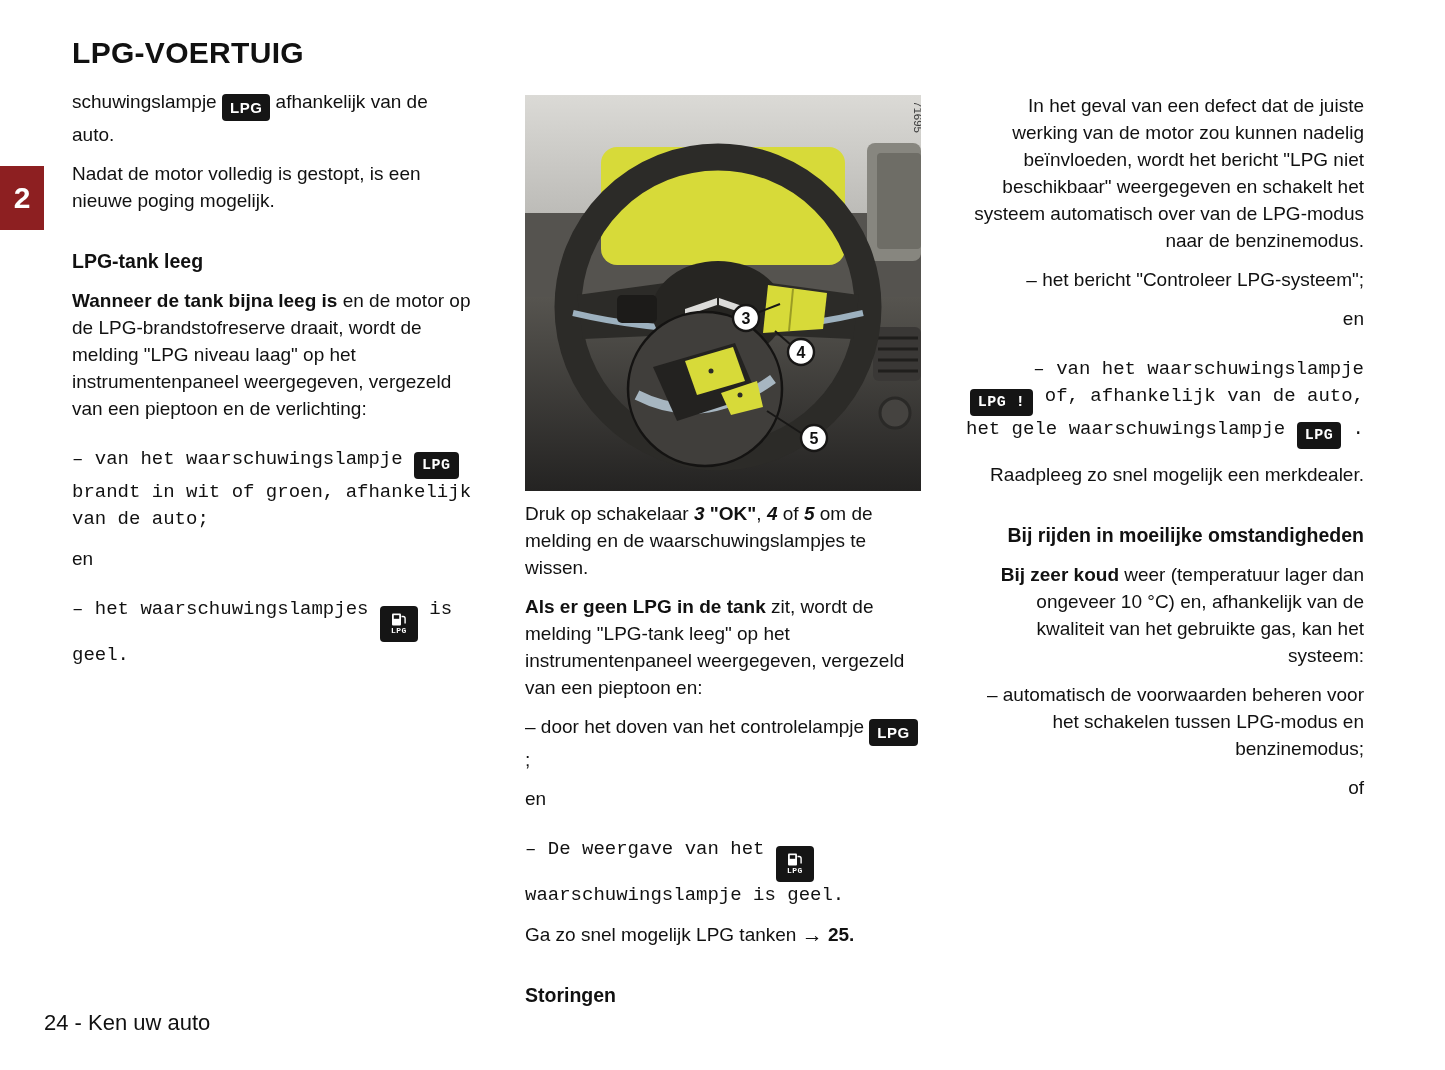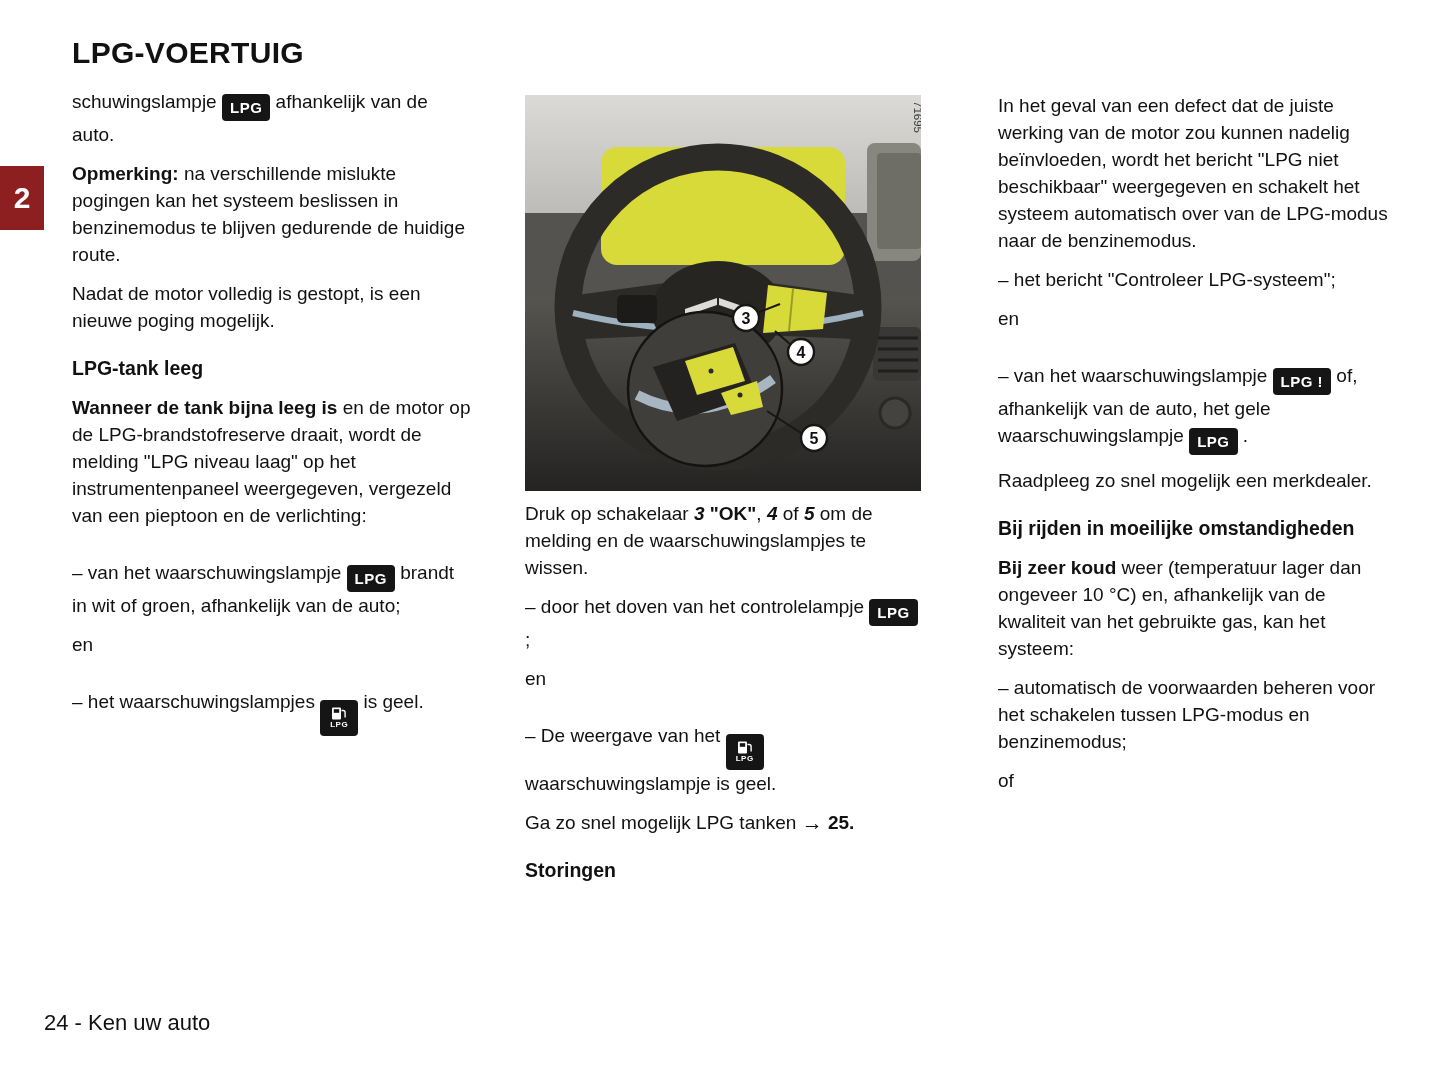--- a/index.html
+++ b/index.html
@@ -4,26 +4,26 @@
 <style>
   html,body{margin:0;padding:0;background:#fff;}
   body{font-family:"Liberation Sans", sans-serif; color:#111;}
   .page{position:relative;width:1445px;height:1070px;background:#ffffff;overflow:hidden;}
   .title{position:absolute;left:72px;top:36px;font-size:30px;font-weight:bold;letter-spacing:.3px;}
   .chapter-tab{position:absolute;left:0;top:166px;width:44px;height:64px;background:#8d1f21;color:#fff;
                font-weight:bold;font-size:30px;display:flex;align-items:center;justify-content:center;}
   .col{position:absolute;font-size:19px;line-height:27px;}
   .col-left{left:72px;top:88px;width:400px;}
   .col-middle-text{left:525px;top:500px;width:398px;}
-  .col-right{left:998px;top:92px;width:400px;}
+  .col-right{left:964px;top:92px;width:400px;text-align:right;}
   .figure{position:absolute;left:525px;top:95px;width:396px;height:396px;}
   .footer{position:absolute;left:44px;top:1010px;font-size:22px;}
   .para{margin:0 0 12px;}
-  .para.gap{margin-top:30px;}
-  .heading{font-weight:bold;margin:21px 0 12px;font-size:19.5px;}
+  .para.gap{margin-top:24px;font-family:Liberation Mono, monospace;}
+  .heading{font-weight:bold;margin:34px 0 12px;font-size:19.5px;}
   .b{font-weight:bold;}
   .i{font-style:italic;}
   .badge-lpg{display:inline-block;background:#151515;color:#fff;font-weight:bold;font-size:15px;line-height:1;
              padding:6px 8px;border-radius:4px;vertical-align:-5px;letter-spacing:.5px;}
   .badge-pump{display:inline-flex;flex-direction:column;align-items:center;justify-content:center;
               background:#151515;border-radius:4px;width:38px;height:36px;vertical-align:-12px;}
   .pump-label{color:#fff;font-weight:bold;font-size:8px;line-height:1;letter-spacing:.5px;margin-top:1px;}
   .arrow-icon{font-weight:bold;font-size:21px;vertical-align:-1px;}
   svg text{font-family:"Liberation Sans", sans-serif;}
 </style>
@@ -33,21 +33,20 @@
 <div class="page">
 
   <div class="title">LPG-VOERTUIG</div>
 
   <div class="chapter-tab">
     <span>2</span>
   </div>
 
   <div class="col col-left">
       <p class="para"><span>schuwingslampje </span><span class="badge-lpg">LPG</span><span> afhankelijk van de auto.</span></p>
-      <p class="para"><span class="b">Opmerking: </span><span>na verschillende mislukte pogingen kan het systeem beslissen in benzinemodus te blijven gedurende de huidige route.</span></p>
       <p class="para"><span>Nadat de motor volledig is gestopt, is een nieuwe poging mogelijk.</span></p>
       <div class="heading"><span>LPG-tank leeg</span></div>
       <p class="para"><span class="b">Wanneer de tank bijna leeg is</span><span> en de motor op de LPG-brandstofreserve draait, wordt de melding "LPG niveau laag" op het instrumentenpaneel weergegeven, vergezeld van een pieptoon en de verlichting:</span></p>
       <p class="para gap"><span>– van het waarschuwingslampje </span><span class="badge-lpg">LPG</span><span> brandt in wit of groen, afhankelijk van de auto;</span></p>
       <p class="para"><span>en</span></p>
       <p class="para gap"><span>– het waarschuwingslampjes </span><span class="badge-pump">
           <svg width="16" height="13" viewBox="0 0 16 13">
             <rect x="1" y="0.5" width="9" height="12" rx="1" fill="#fff"></rect>
             <rect x="2.8" y="2.2" width="5.4" height="3.6" fill="#151515"></rect>
             <path d="M10.5 3.5 h1.6 a2 2 0 0 1 2 2 v5" stroke="#fff" stroke-width="1.4" fill="none"></path>
@@ -129,20 +128,21 @@
         <circle cx="289" cy="343" r="13" fill="#ffffff" stroke="#181716" stroke-width="2.4"></circle>
         <text x="289" y="349" text-anchor="middle" font-size="16" font-weight="bold" fill="#111">5</text>
       </g>
 
       <text transform="translate(389,6) rotate(90)" font-size="11.5" fill="#3a3a3a">71695</text>
     </svg>
   </div>
 
   <div class="col col-middle-text">
       <p class="para"><span>Druk op schakelaar </span><span class="b i">3</span><span class="b"> "OK"</span><span>, </span><span class="b i">4</span><span> of </span><span class="b i">5</span><span> om de melding en de waarschuwingslampjes te wissen.</span></p>
+      <p class="para"><span class="b">Als er geen LPG in de tank</span><span> zit, wordt de melding "LPG-tank leeg" op het instrumentenpaneel weergegeven, vergezeld van een pieptoon en:</span></p>
       <p class="para"><span>– door het doven van het controlelampje </span><span class="badge-lpg">LPG</span><span> ;</span></p>
       <p class="para"><span>en</span></p>
       <p class="para gap"><span>– De weergave van het </span><span class="badge-pump">
           <svg width="16" height="13" viewBox="0 0 16 13">
             <rect x="1" y="0.5" width="9" height="12" rx="1" fill="#fff"></rect>
             <rect x="2.8" y="2.2" width="5.4" height="3.6" fill="#151515"></rect>
             <path d="M10.5 3.5 h1.6 a2 2 0 0 1 2 2 v5" stroke="#fff" stroke-width="1.4" fill="none"></path>
           </svg>
           <span class="pump-label">LPG</span>
         </span><span> waarschuwingslampje is geel.</span></p>

